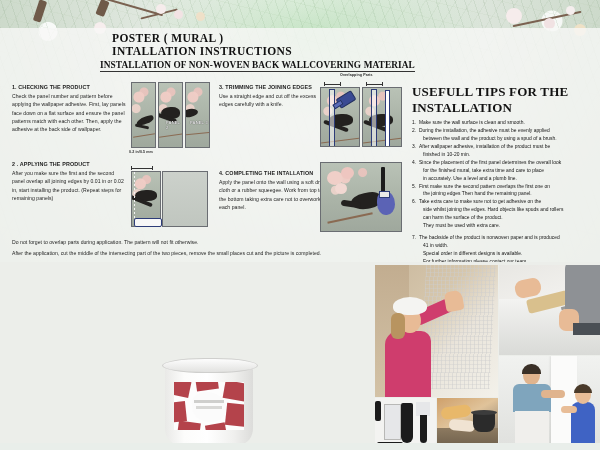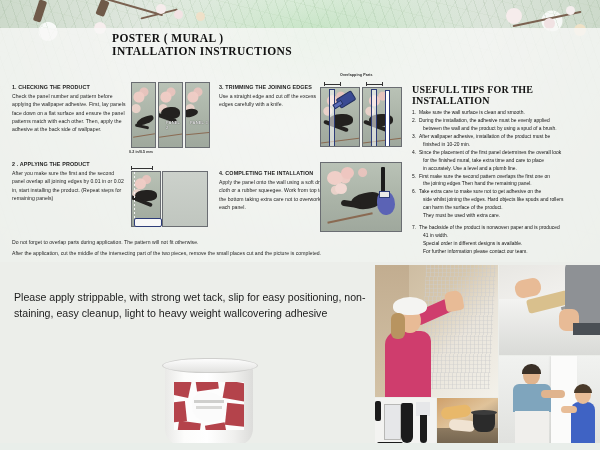--- a/index.html
+++ b/index.html
@@ -96,21 +96,21 @@
   .dimline i{position:absolute;top:2px;left:0;right:0;height:1px;background:#333;display:block;}
 
   .blade{position:absolute;background:#3a4a93;border:.5px solid #23305f;}
   .ruler{position:absolute;background:rgba(255,255,255,.55);border:1px solid #2d3c78;}
   .squeegee{position:absolute;background:#f7f7f7;border:1px solid #2d3c78;border-radius:2px;}
   .gloved{position:absolute;background:#5b63b5;border-radius:40% 55% 45% 50%;}
 
   
   #tips{position:absolute;left:412px;top:84px;width:184px;color:#121212;}
   #tips h4{margin:0 0 3px 0;font-family:"Liberation Serif",serif;font-weight:bold;
-    font-size:10px;letter-spacing:.2px;}
+    font-size:13px;letter-spacing:.2px;}
   #tips ol{margin:0;padding:0;list-style:none;}
   #tips li{font-size:4.9px;line-height:1.62;margin-bottom:0;letter-spacing:.03px;
     padding-left:7px;position:relative;}
   #tips li .num{position:absolute;left:0;top:0;}
   #tips li.gap{margin-top:4px;}
   #tips li .sub{display:block;padding-left:4px;}
 
   
   .fnote{position:absolute;font-size:5.1px;color:#1d1d1d;letter-spacing:.04px;}
   #fnote1{left:12px;top:239px;}
@@ -185,20 +185,21 @@
     <div style="position:absolute;left:74px;top:24px;width:12px;height:12px;border-radius:50%;background:#efe1c6;"></div>
   </div>
   <div class="branch" style="left:10px;top:0px;width:70px;height:30px;">
     <div style="position:absolute;left:26px;top:0px;width:8px;height:22px;background:#6f5a49;transform:rotate(18deg);border-radius:2px;"></div>
   </div>
 
   <div class="sheet"></div>
 
   <div class="hd" id="title1">POSTER ( MURAL )</div>
   <div class="hd" id="title2">INTALLATION INSTRUCTIONS</div>
+  <div class="hd" id="subtitle">INSTALLATION OF NON-WOVEN BACK WALLCOVERING MATERIAL</div>
 
   <div class="step" id="step1">
     <h4>1. CHECKING THE PRODUCT</h4>
     <p>Check the panel number and pattern before applying the wallpaper adhesive. First, lay panels face down on a flat surface and ensure the panel patterns match with each other. Then, apply the adhesive at the back side of wallpaper.</p>
   </div>
 
   <div class="step" id="step2">
     <h4>2 . APPLYING THE PRODUCT</h4>
     <p>After you make sure the first and the second panel overlap all joining edges by 0.01 in or 0.02 in, start installing the product. (Repeat steps for remaining panels)</p>
   </div>
@@ -306,21 +307,20 @@
       <li><span class="num">5.</span><span>First make sure the second pattern overlaps the first one on</span><span class="sub">the joining edges Then hand  the remaining panel.</span></li>
       <li><span class="num">6.</span><span>Take extra care to make sure not to get adhesive on the</span><span class="sub">side whilst joining the edges. Hard objects like spuds and rollers</span><span class="sub">can harm the surface of the product.</span><span class="sub">They must be used with extra care.</span></li>
       <li class="gap"><span class="num">7.</span><span>The backside of the product is nonwoven paper and is produced</span><span class="sub">41 in width.</span><span class="sub">Special order in different designs is available.</span><span class="sub">For further information please contact our team.</span></li>
     </ol>
   </div>
 
   <div class="fnote" id="fnote1">Do not forget to overlap parts during application. The pattern will not fit otherwise.</div>
   <div class="fnote" id="fnote2">After the application, cut the middle of the intersecting part of the two pieces, remove the small places cut and the picture is completed.</div>
 
   <div class="sheet-lower"></div>
-  <div id="mural-body">Please apply strippable, with strong wet tack, slip for easy positioning, non-staining, easy cleanup, light to heavy weight wallcovering adhesive</div>
 
   <div id="bucket">
     <div class="bk-body"></div>
     <div class="bk-label">
       <s style="left:-4px;top:-2px;width:20px;height:16px;transform:rotate(12deg);"></s>
       <s style="left:22px;top:-6px;width:22px;height:14px;transform:rotate(-8deg);"></s>
       <s style="left:50px;top:0px;width:24px;height:18px;transform:rotate(10deg);"></s>
       <s style="left:-6px;top:20px;width:18px;height:20px;transform:rotate(-6deg);"></s>
       <s style="left:52px;top:22px;width:24px;height:22px;transform:rotate(6deg);"></s>
       <s style="left:4px;top:40px;width:22px;height:14px;transform:rotate(8deg);"></s>

